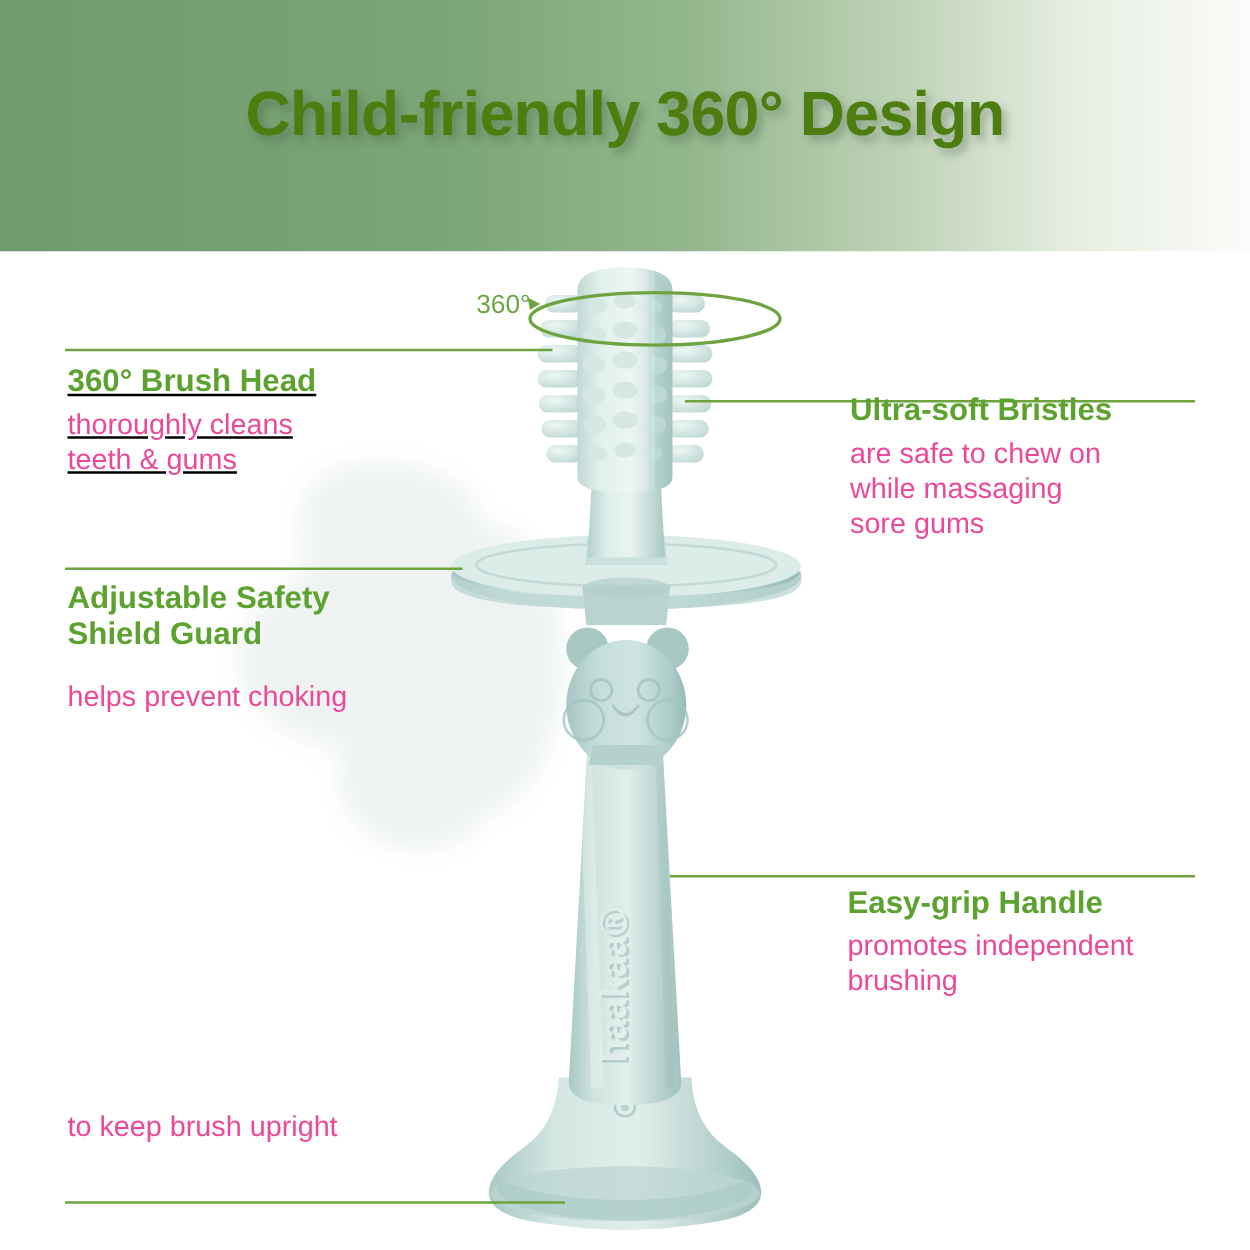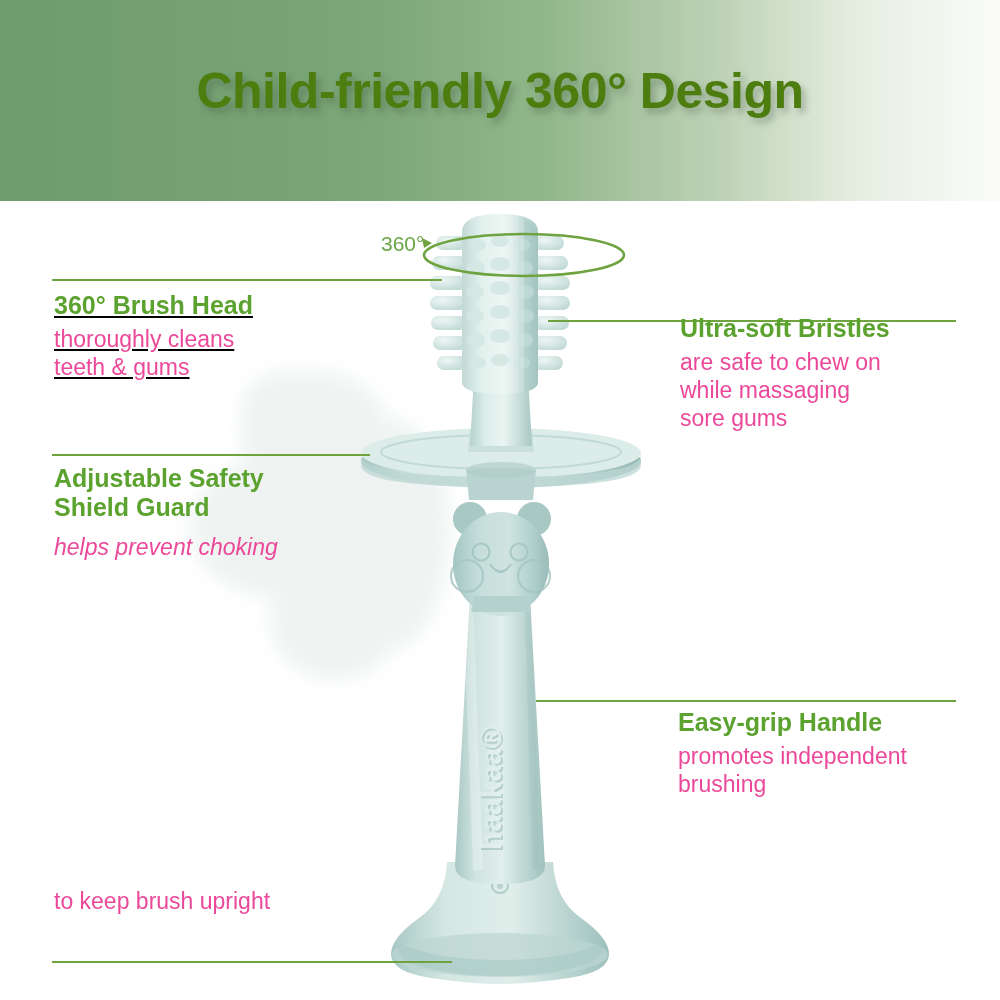--- a/index.html
+++ b/index.html
@@ -287,21 +287,21 @@
     <div class="callout-desc" style="margin-top:5px;">
       <div>are safe to chew on</div>
       <div>while massaging</div>
       <div>sore gums</div>
     </div>
   </div>
 
   <div class="callout" style="left:54px; top:464px;">
     <div class="callout-title">Adjustable Safety</div>
     <div class="callout-title">Shield Guard</div>
-    <div class="callout-desc" style="margin-top:10px;font-style:italic;">
+    <div class="callout-desc" style="margin-top:20px;">
       <div>helps prevent choking</div>
     </div>
   </div>
 
   <div class="callout" style="left:678px; top:708px;">
     <div class="callout-title">Easy-grip Handle</div>
     <div class="callout-desc" style="margin-top:5px;">
       <div>promotes independent</div>
       <div>brushing</div>
     </div>

